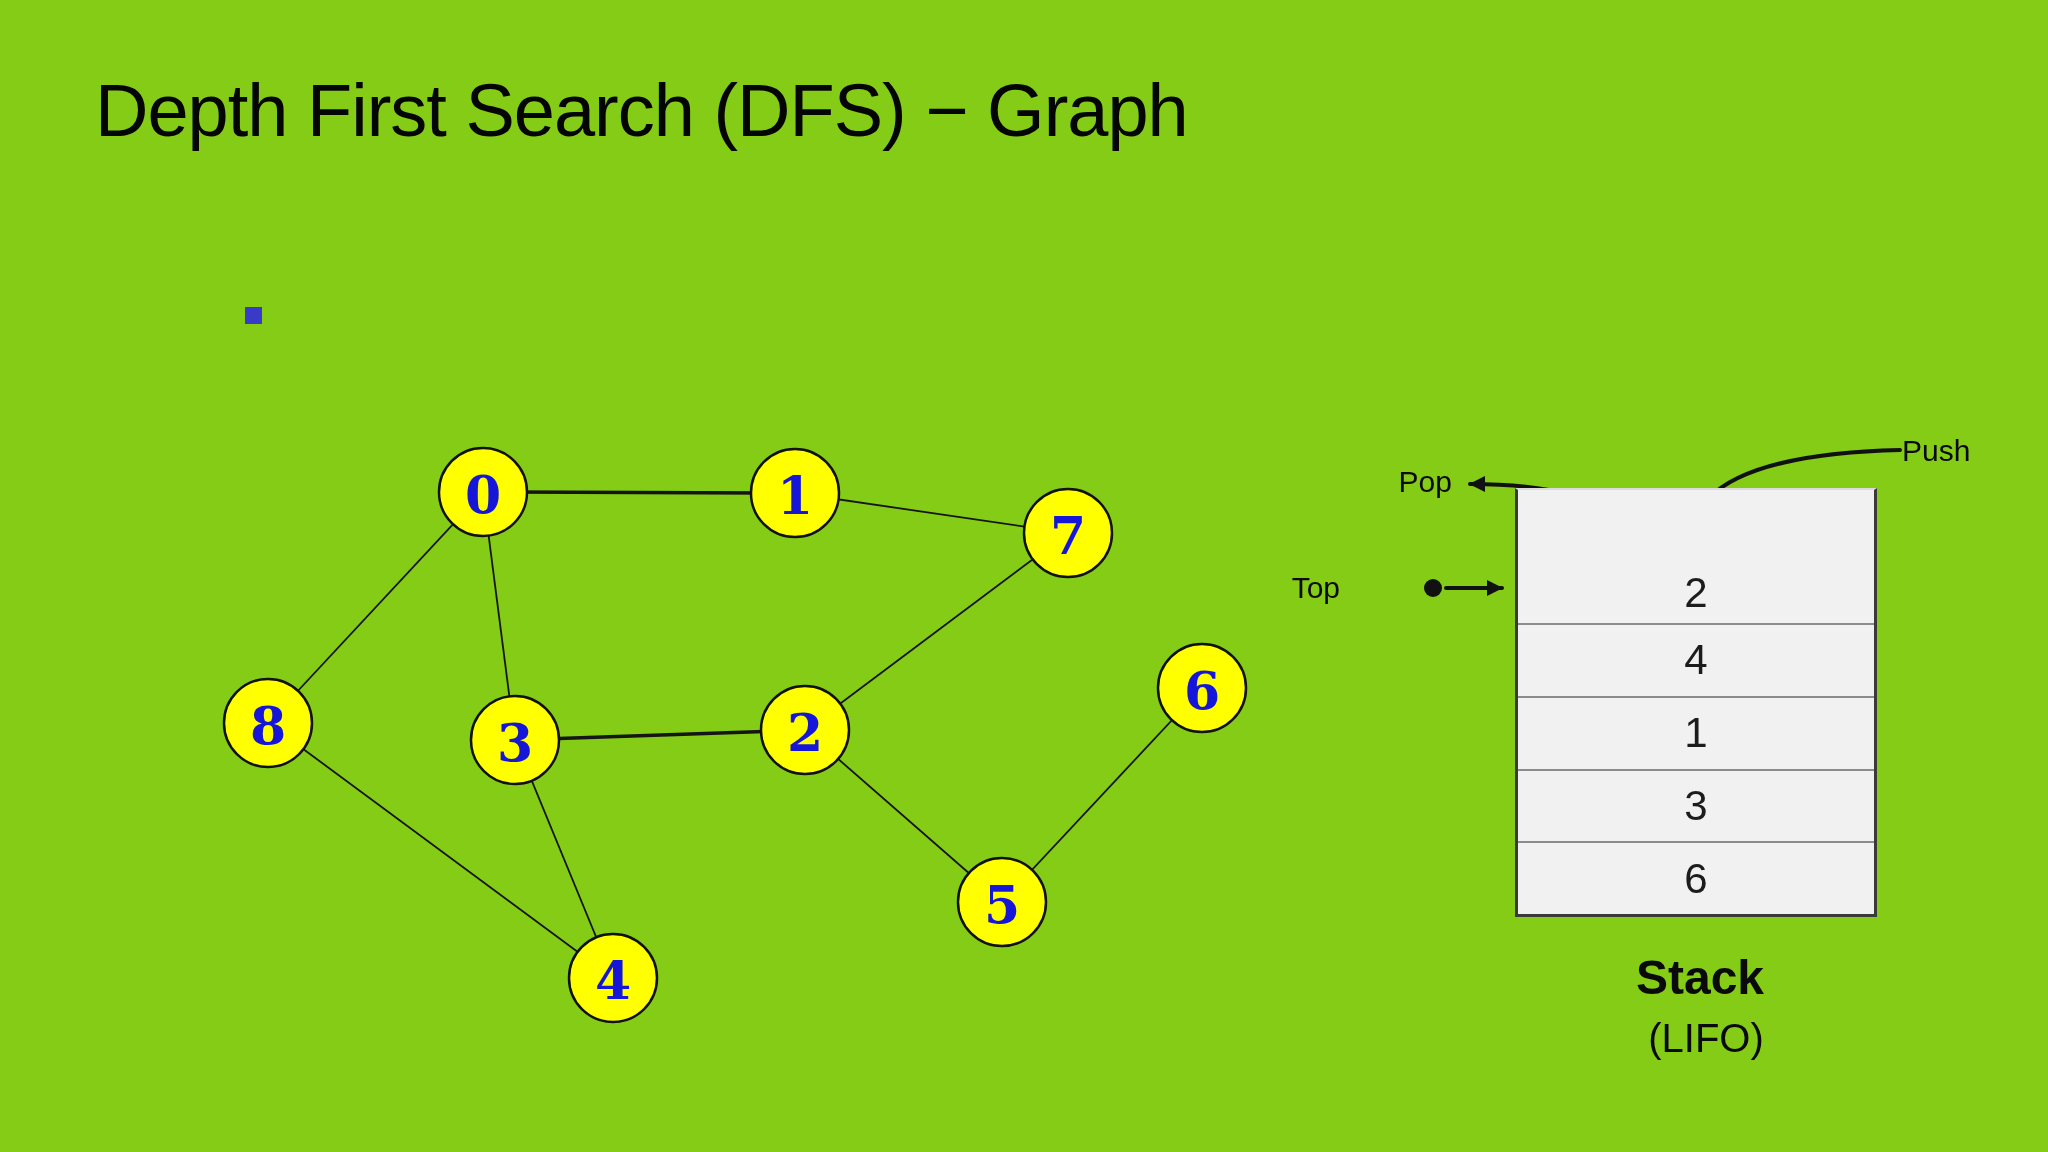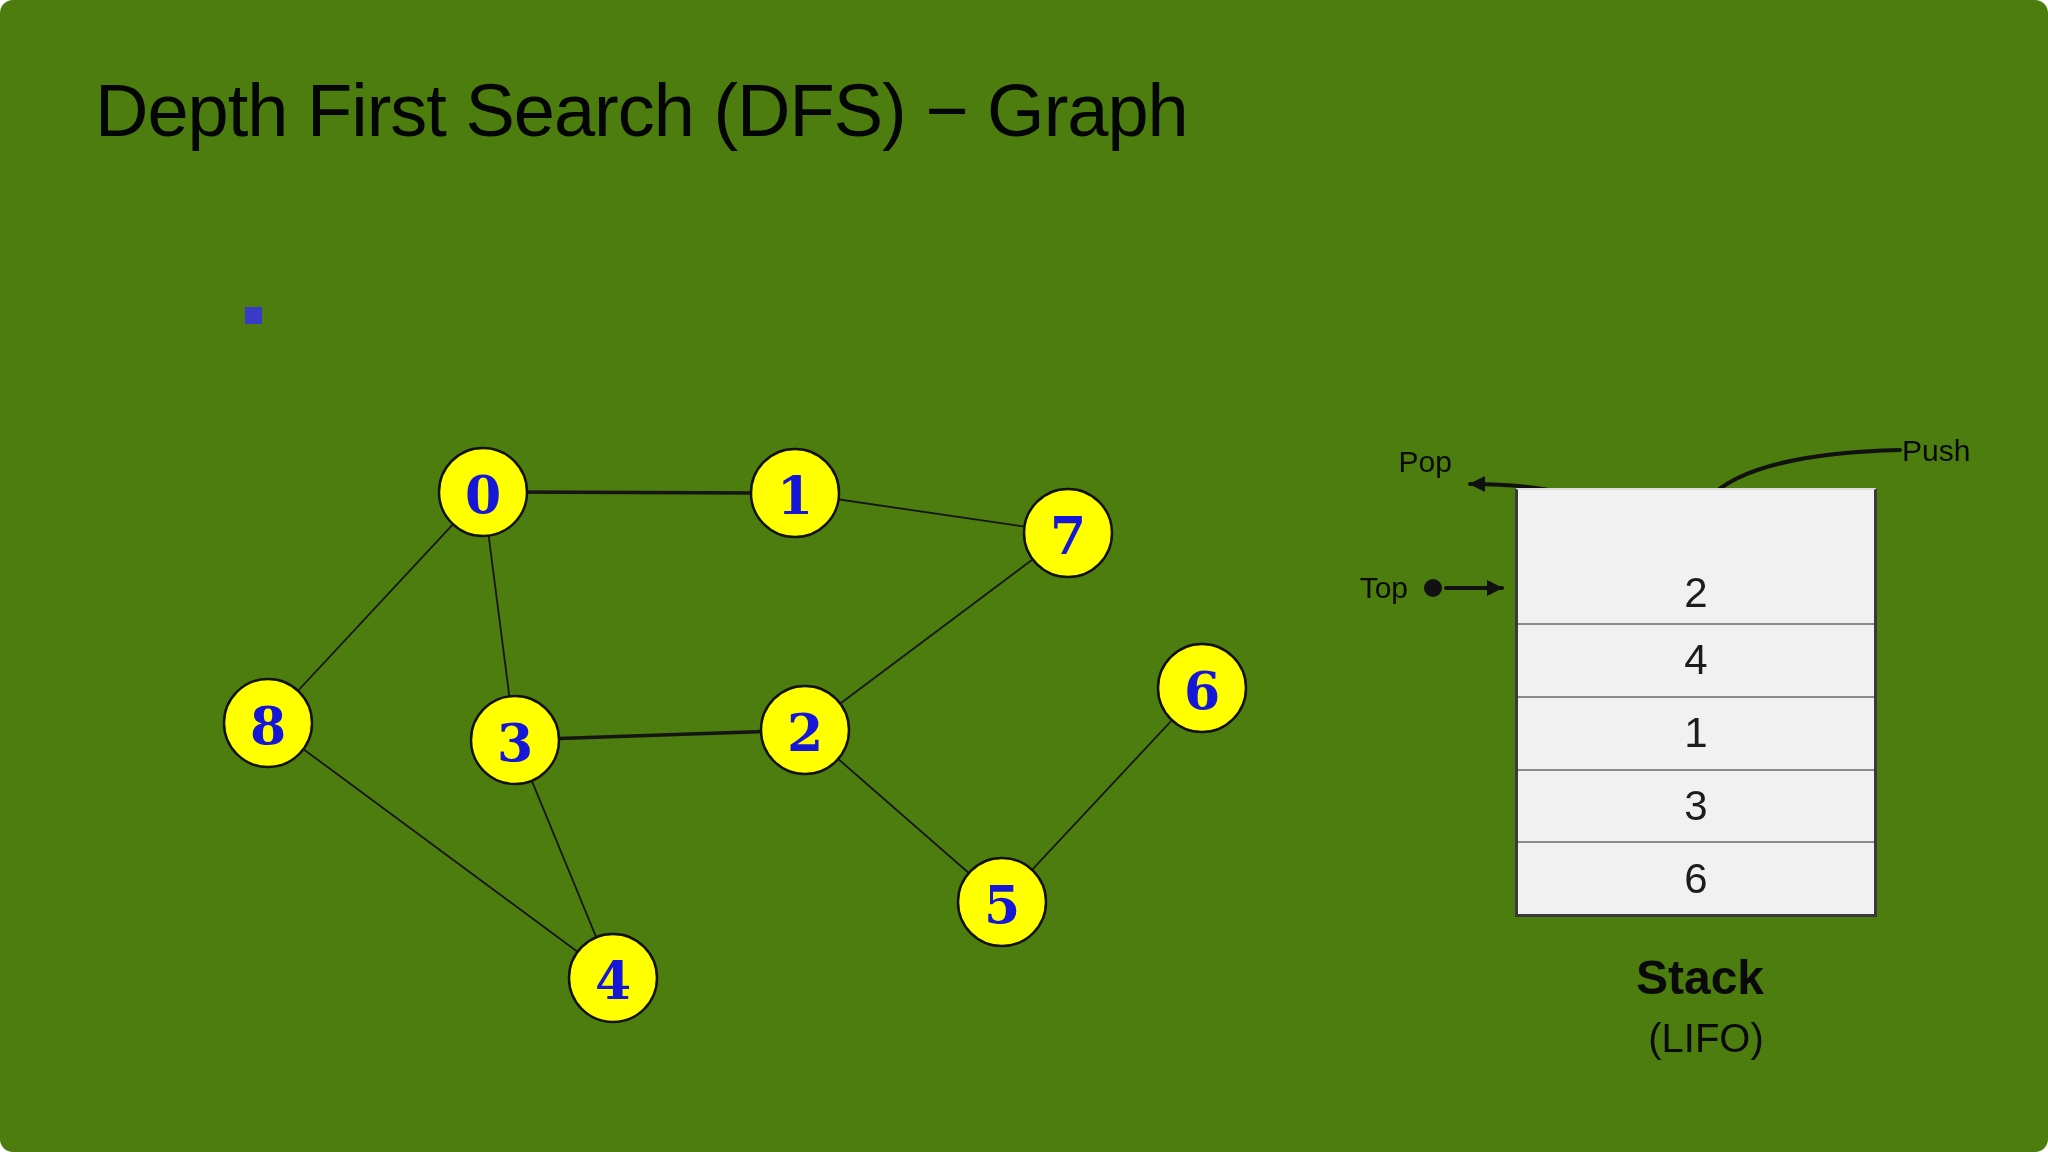--- a/index.html
+++ b/index.html
@@ -1,23 +1,22 @@
 <!DOCTYPE html>
 <html><head>
 <meta charset="utf-8">
 <style>
   html,body{margin:0;padding:0;background:#ffffff;}
   .slide{
     position:relative;
     width:2048px;height:1152px;
-    background:#4d7c0f;
+    background:#84cc16;
     overflow:hidden;
     font-family:"Liberation Sans", sans-serif;
     color:#111;
-    border-radius:13px;
   }
   .title{
     position:absolute;left:95px;top:68px;
     font-size:74px;font-weight:400;letter-spacing:-1px;
     color:#050505;white-space:nowrap;
   }
   .bullet-square{
     position:absolute;left:245px;top:307px;
     width:17px;height:17px;background:#3a3ac8;
   }
@@ -54,23 +53,23 @@
   }
   .stack-row + .stack-row{border-top:2px solid #8c8c8c;}
   .stack-row.top{
     height:133px;
     align-items:flex-end;
     padding-bottom:6px;
   }
   .side-label{
     position:absolute;font-size:30px;color:#0a0a0a;white-space:nowrap;
   }
-  .lbl-pop  {left:1452px;top:462px;transform:translate(-100%,-50%);}
+  .lbl-pop  {left:1452px;top:482px;transform:translate(-100%,-50%);}
   .lbl-push {left:1902px;top:451px;transform:translateY(-50%);}
-  .lbl-top  {left:1408px;top:588px;transform:translate(-100%,-50%);}
+  .lbl-top  {left:1340px;top:588px;transform:translate(-100%,-50%);}
   .stack-title{
     position:absolute;left:1700px;top:977px;transform:translate(-50%,-50%);
     font-size:48px;font-weight:bold;color:#0a0a0a;white-space:nowrap;
   }
   .stack-subtitle{
     position:absolute;left:1706px;top:1038px;transform:translate(-50%,-50%);
     font-size:40px;color:#0a0a0a;white-space:nowrap;
   }
 </style>
 </head>

